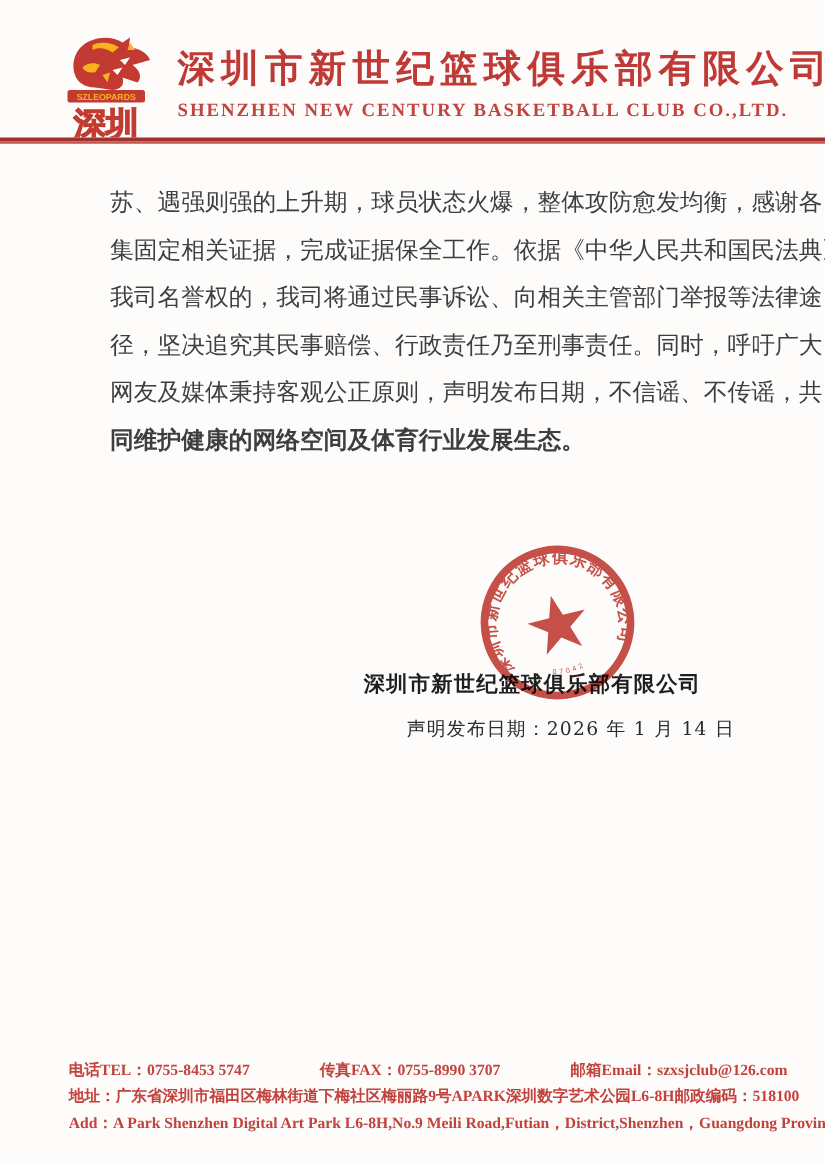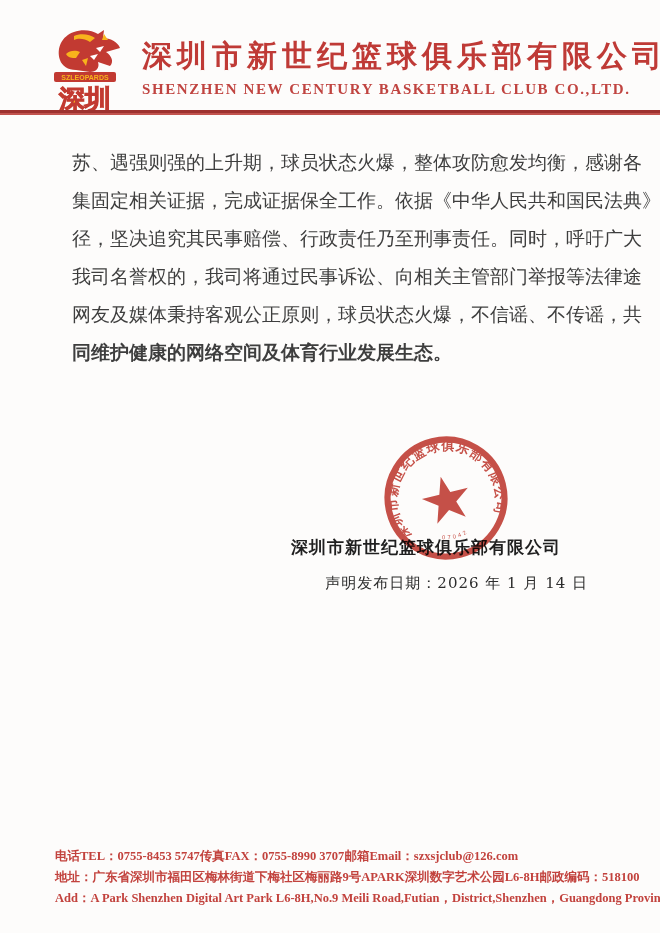--- a/index.html
+++ b/index.html
@@ -47,21 +47,21 @@
     top: 110px; left: 0; right: 0;
     height: 2px;
     border-top: 3px solid #9e322f;
     border-bottom: 2px solid #c2534e;
     background: #fdfcfb;
   }
 
   
   .body-text {
     position: absolute;
-    top: 143px; left: 72px; right: 84px;
+    top: 143px; left: 88px; right: 84px;
     color: #3e3e3e;
     font-size: 19px;
   }
   .body-line {
     line-height: 38px;
     text-align: justify;
     text-align-last: justify;
     white-space: nowrap;
   }
   .body-line.last {
@@ -104,21 +104,21 @@
   
   .footer {
     position: absolute;
     top: 846px; left: 55px; right: 30px;
     color: #c2423d;
     font-family: "Liberation Serif", "DejaVu Serif", serif;
     font-weight: 700;
     font-size: 12.5px;
     line-height: 21px;
   }
-  .footer-row { display: flex; white-space: nowrap; }
+  .footer-row { display: flex; justify-content: space-between; white-space: nowrap; }
   .footer-row.single { display: block; font-weight: 600; }
 </style>
 </head>
 <body>
 
 <div class="page">
 
   <div class="header-row">
     <svg class="logo-svg" viewBox="0 0 84 88">
 
@@ -140,23 +140,23 @@
     <div class="title-block">
       <div class="company-cn">深圳市新世纪篮球俱乐部有限公司</div>
       <div class="company-en">SHENZHEN NEW CENTURY BASKETBALL CLUB CO.,LTD.</div>
     </div>
   </div>
   <div class="divider"></div>
 
   <div class="body-text">
     <div class="body-line">苏、遇强则强的上升期，球员状态火爆，整体攻防愈发均衡，感谢各</div>
     <div class="body-line">集固定相关证据，完成证据保全工作。依据《中华人民共和国民法典》</div>
+    <div class="body-line">我司名誉权的，我司将通过民事诉讼、向相关主管部门举报等法律途</div>
     <div class="body-line">径，坚决追究其民事赔偿、行政责任乃至刑事责任。同时，呼吁广大</div>
-    <div class="body-line">我司名誉权的，我司将通过民事诉讼、向相关主管部门举报等法律途</div>
-    <div class="body-line">网友及媒体秉持客观公正原则，球员状态火爆，不信谣、不传谣，共</div>
+    <div class="body-line">网友及媒体秉持客观公正原则，声明发布日期，不信谣、不传谣，共</div>
     <div class="body-line last">同维护健康的网络空间及体育行业发展生态。</div>
   </div>
 
   <svg class="seal" viewBox="0 0 140 140">
     <g transform="rotate(-14 70 70)">
       <circle cx="70" cy="70" r="61" fill="none" stroke="#c0392f" stroke-width="6.5"></circle>
       <polygon points="70,47 75.9,64.9 94.7,65 79.5,76.1 85.3,94 70,83 54.7,94 60.5,76.1 45.3,65 64.1,64.9" fill="#c0392f"></polygon>
       <defs>
         <path id="sealArc" d="M 25,98 A 52,52 0 1 1 115,98" fill="none"></path>
         <path id="sealBottomArc" d="M 42,103 A 44,44 0 0 0 98,103" fill="none"></path>

